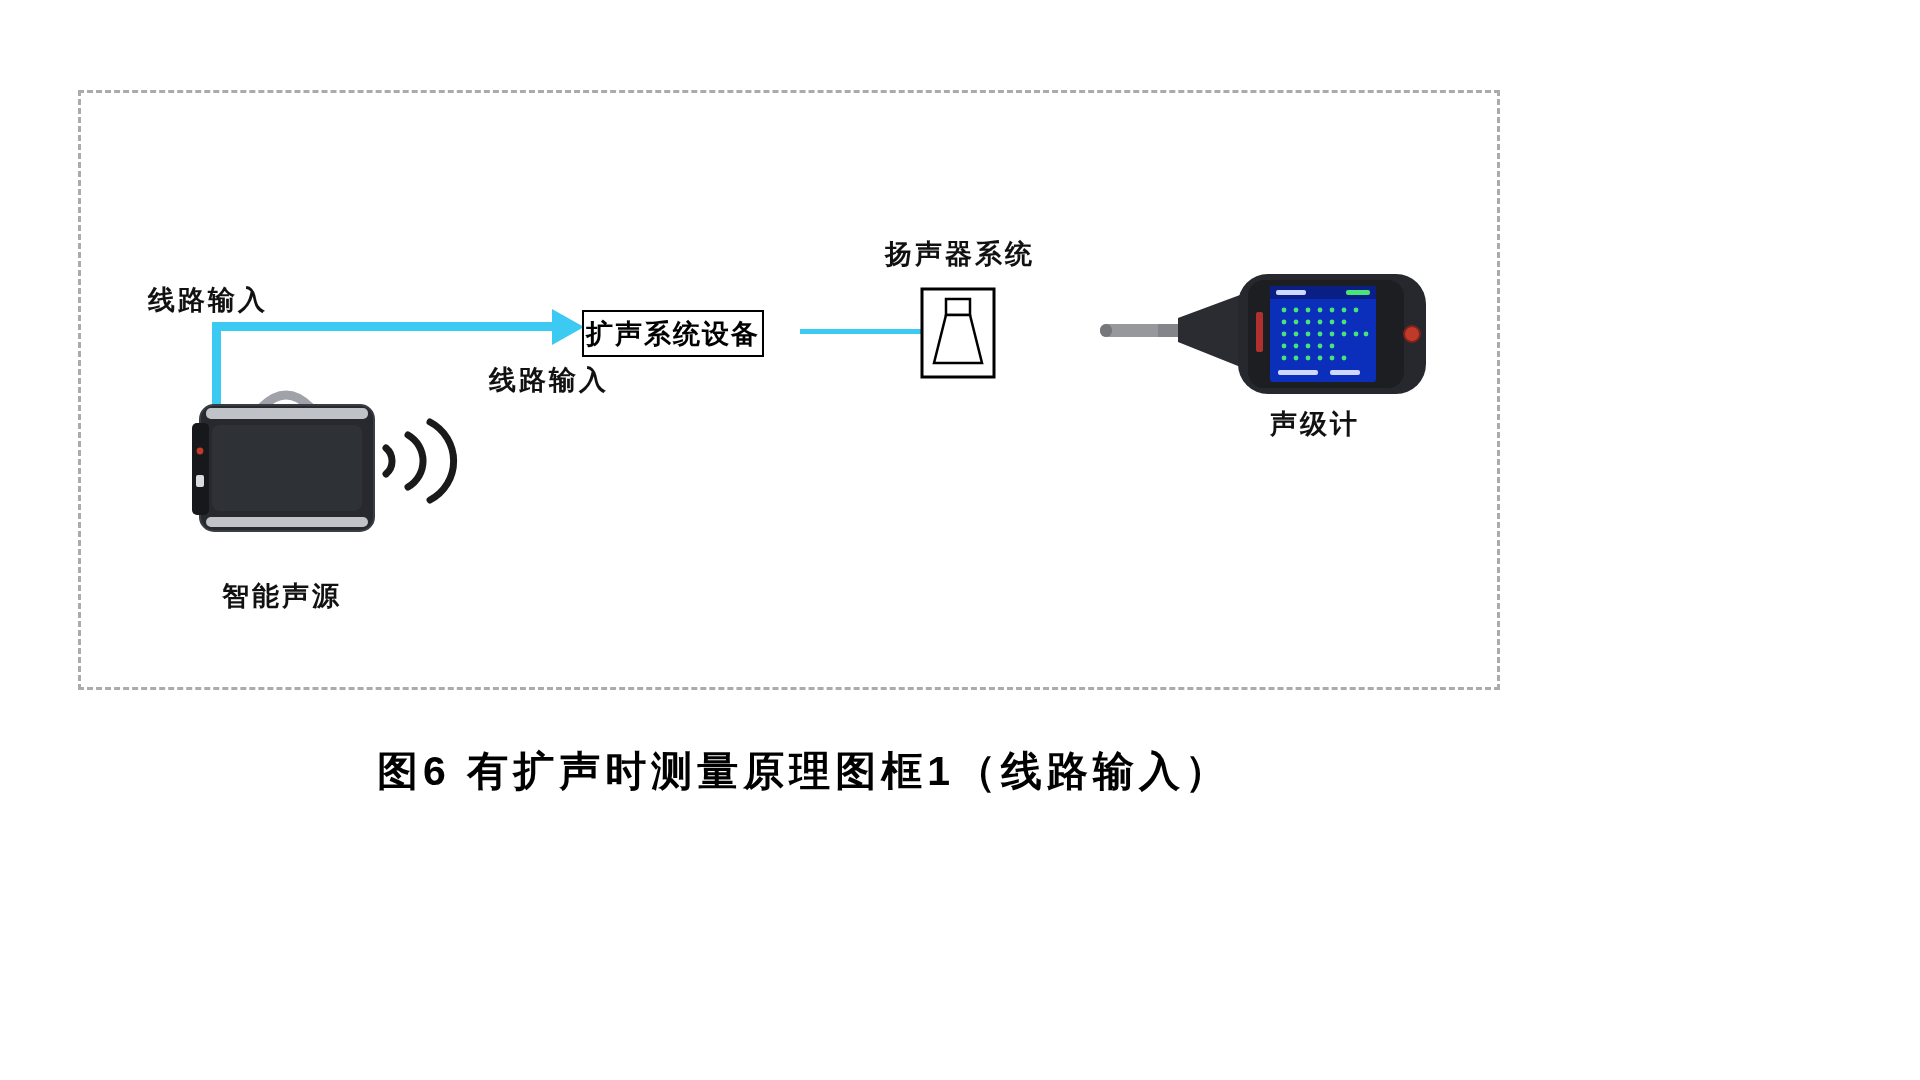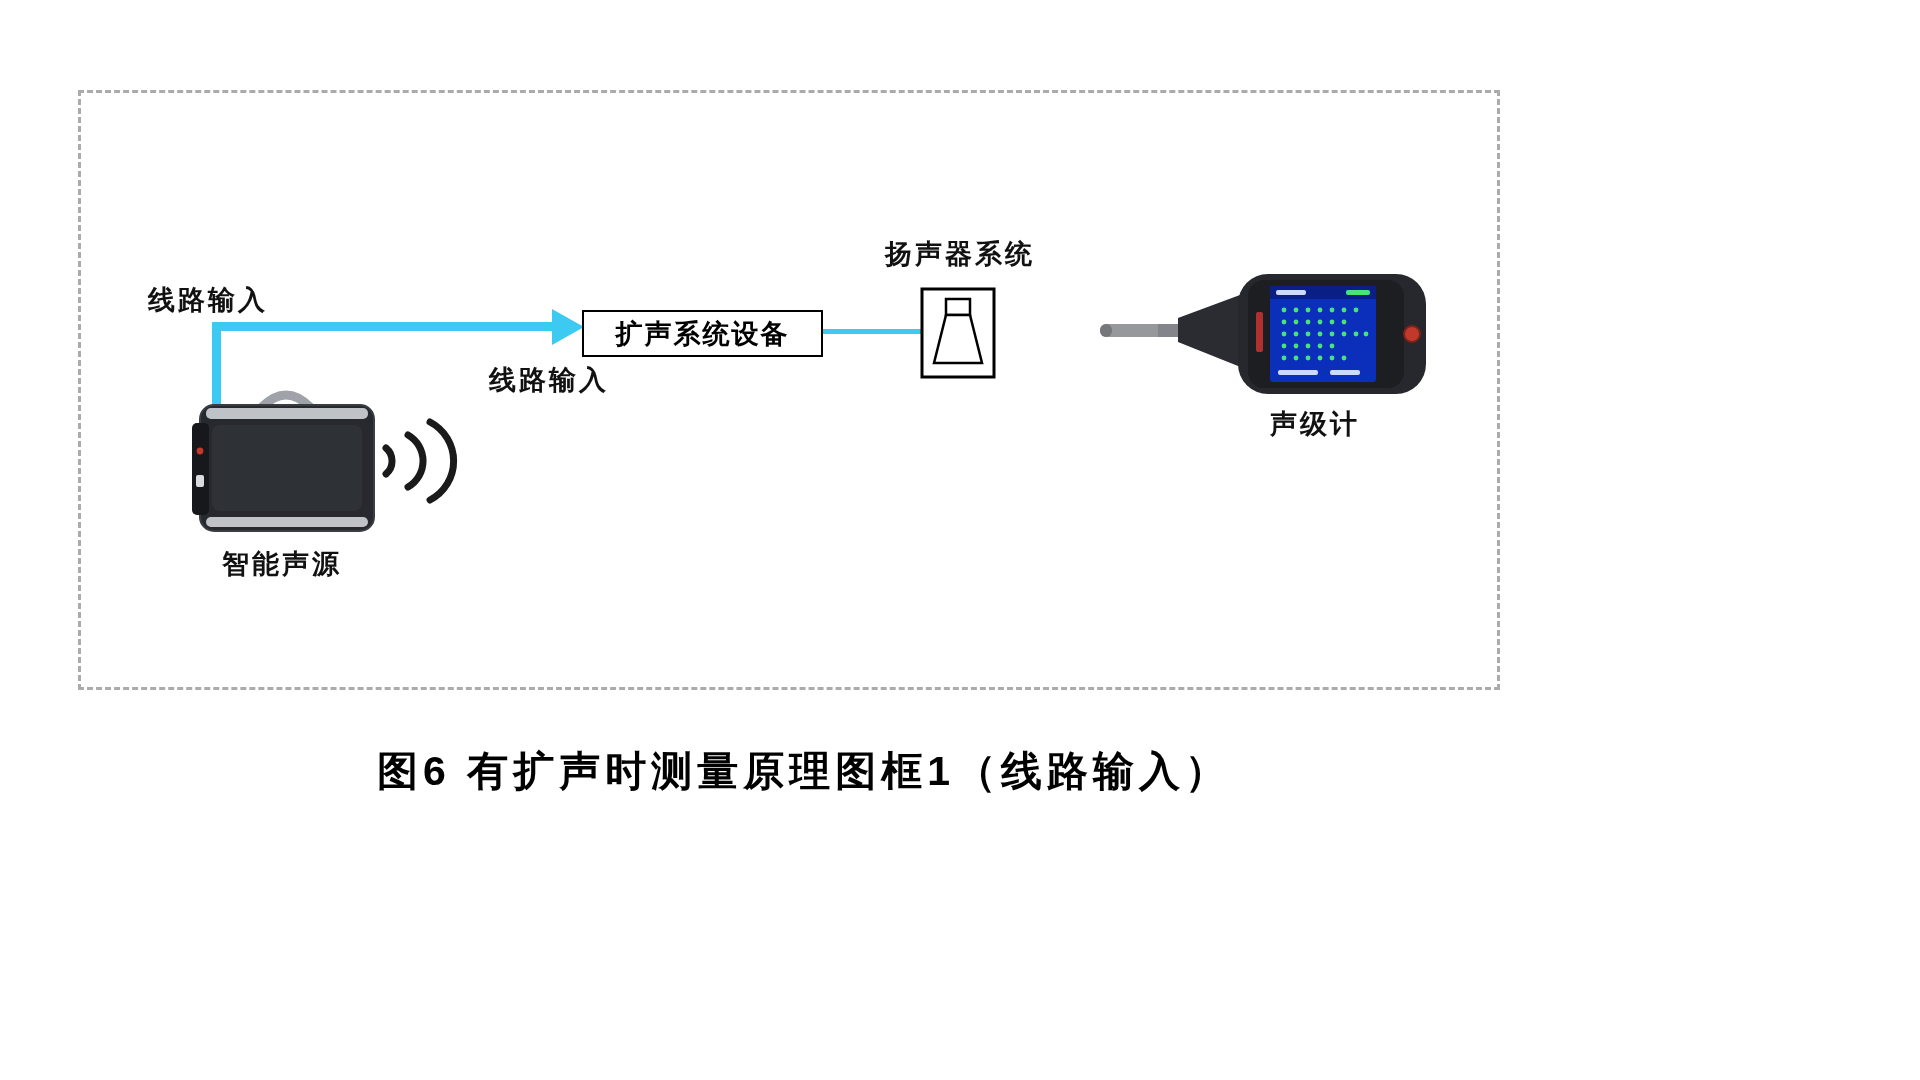--- a/index.html
+++ b/index.html
@@ -12,21 +12,21 @@
 
   .lbl { position:absolute; font-size:27px; font-weight:700; letter-spacing:3px; color:#111; white-space:nowrap; }
 
   
   .conn-v { position:absolute; left:212px; top:322px; width:9px; height:92px; background:#3cc9f2; }
   .conn-h { position:absolute; left:212px; top:322px; width:344px; height:9px; background:#3cc9f2; }
   .conn-arrow { position:absolute; left:552px; top:309px; width:0; height:0;
     border-top:18px solid transparent; border-bottom:18px solid transparent; border-left:32px solid #3cc9f2; }
   .conn-h2 { position:absolute; left:800px; top:329px; width:122px; height:5px; background:#3cc9f2; }
 
-  .amp-box { position:absolute; left:582px; top:310px; width:241px; height:47px;
+  .amp-box { position:absolute; left:582px; top:310px; width:182px; height:47px;
     border:2.5px solid #000; background:#fff; display:flex; align-items:center; justify-content:center;
     font-size:27px; font-weight:600; letter-spacing:2px; }
 
   .speaker-icon { position:absolute; left:920px; top:287px; width:76px; height:92px; }
   .meter { position:absolute; left:1098px; top:270px; width:332px; height:132px; }
   .source { position:absolute; left:190px; top:383px; width:192px; height:152px; }
   .waves { position:absolute; left:378px; top:410px; width:82px; height:102px; }
 
   .caption { position:absolute; left:0; top:744px; width:1600px; text-align:center;
     font-size:41px; font-weight:bold; letter-spacing:5px; color:#000;padding-left:8px; }
@@ -40,21 +40,21 @@
 
   <div class="conn-h"></div>
   <div class="conn-v"></div>
   <div class="conn-arrow"></div>
   <div class="conn-h2"></div>
 
   <div class="lbl" style="left:148px; top:282px;">线路输入</div>
   <div class="lbl" style="left:444px; top:362px;margin-left:45px;">线路输入</div>
   <div class="lbl" style="left:880px; top:236px; width:160px; text-align:center;">扬声器系统</div>
   <div class="lbl" style="left:1262px; top:406px;margin-left:8px;">声级计</div>
-  <div class="lbl" style="left:222px; top:546px;">智能声源</div>
+  <div class="lbl" style="left:222px; top:578px;">智能声源</div>
 
   <div class="amp-box">
     <span>扩声系统设备</span>
   </div>
 
   <div class="speaker-icon">
     <svg width="76" height="92" viewBox="0 0 76 92">
       <rect x="2" y="2" width="72" height="88" fill="#ffffff" stroke="#000" stroke-width="3"></rect>
       <rect x="26" y="12" width="24" height="16" fill="#ffffff" stroke="#000" stroke-width="2.5"></rect>
       <polygon points="26,28 50,28 62,76 14,76" fill="#ffffff" stroke="#000" stroke-width="2.5"></polygon>

